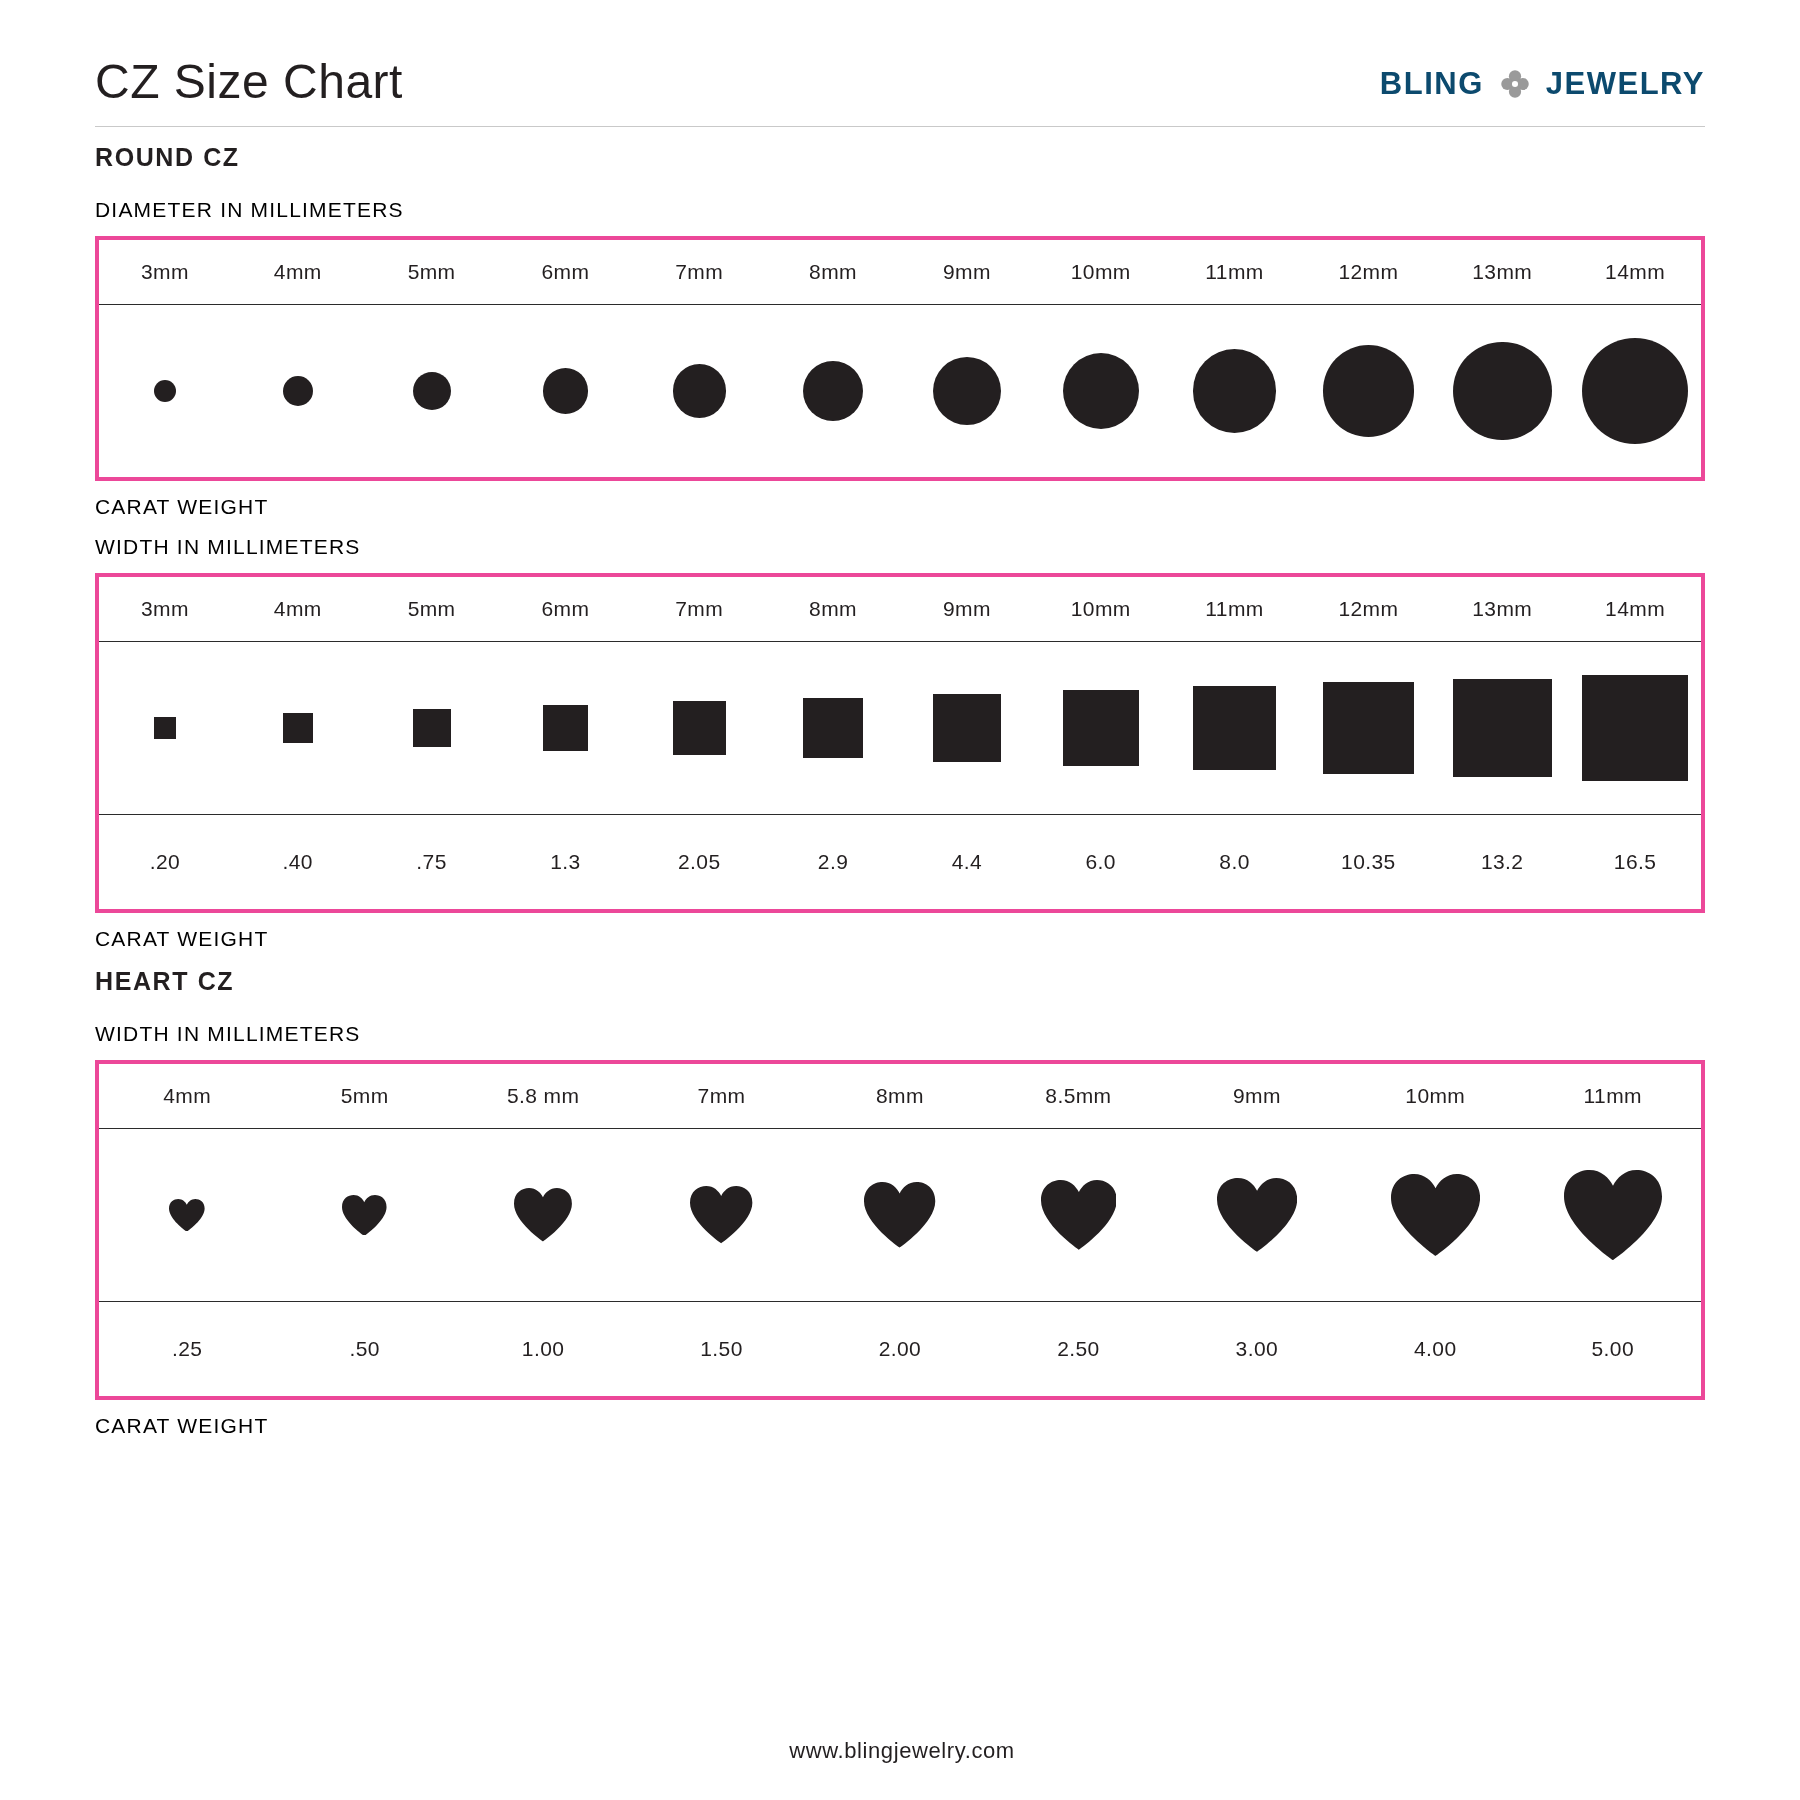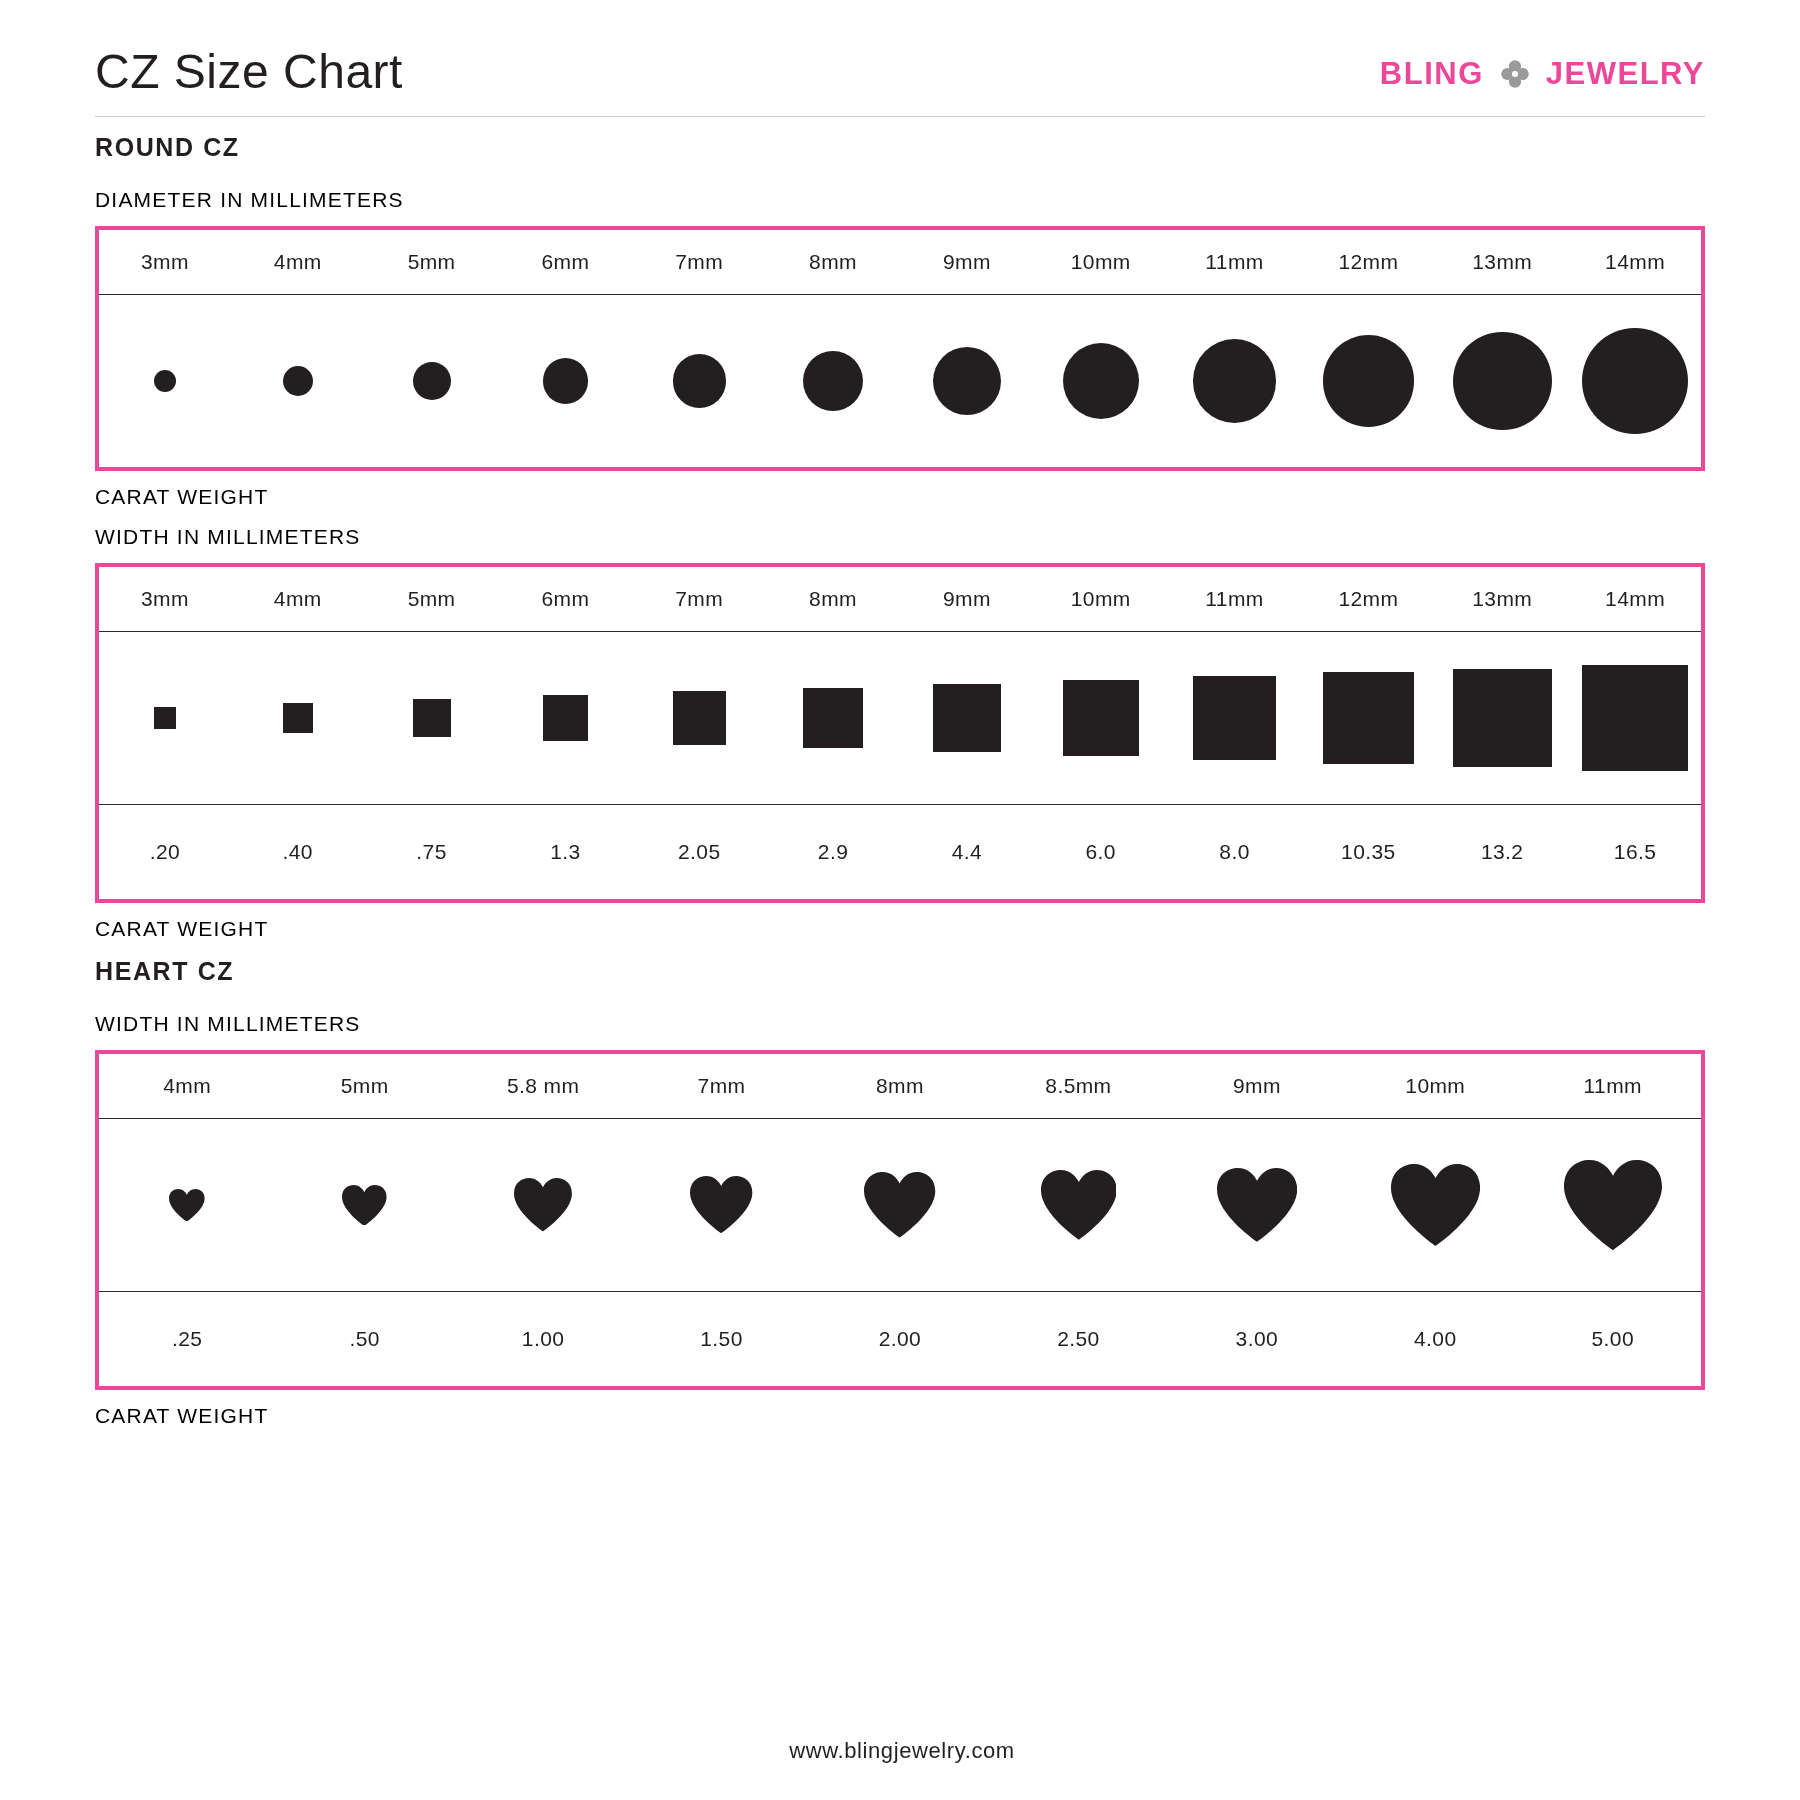--- a/index.html
+++ b/index.html
@@ -30,29 +30,30 @@
     padding-top: 48px;
     padding-bottom: 20px;
     border-bottom: 1px solid #c9c9c9;
   }
   .page-title {
     font-size: 48px;
     font-weight: 400;
     letter-spacing: 0.5px;
     color: #231f20;
     line-height: 1;
+    margin-top: 10px;
   }
   .brand {
     display: flex;
     align-items: center;
     gap: 14px;
     font-size: 31px;
     font-weight: 700;
     letter-spacing: 1.5px;
-    color: #ec4899;
+    color: #0c4a6e;
     padding-bottom: 4px;
   }
   .brand .clover {
     display: inline-block;
     width: 34px;
     height: 34px;
   }
 
   
   .section { margin-top: 16px; }

